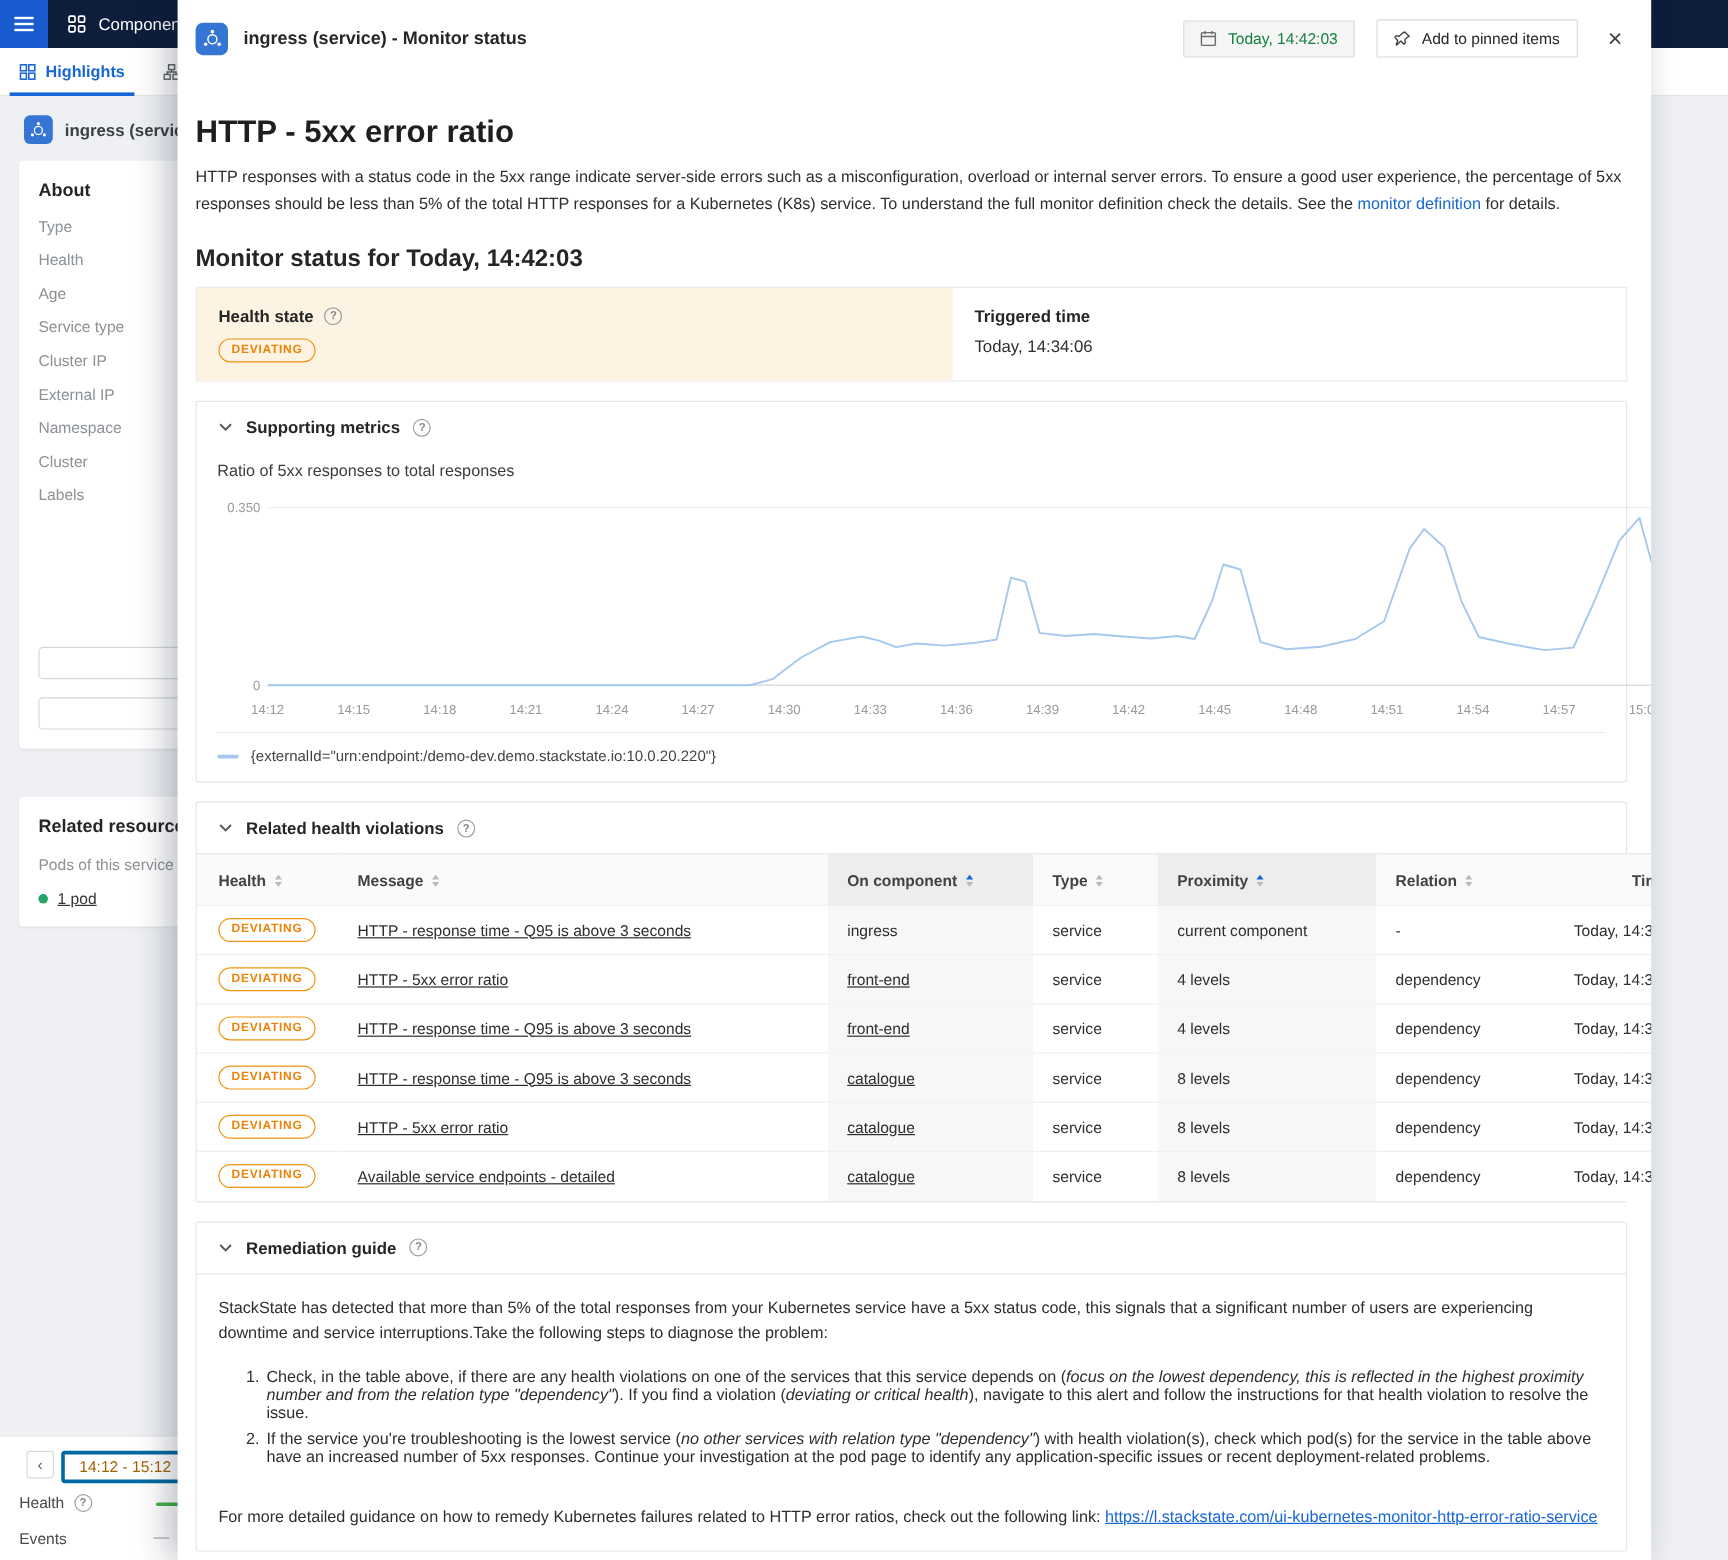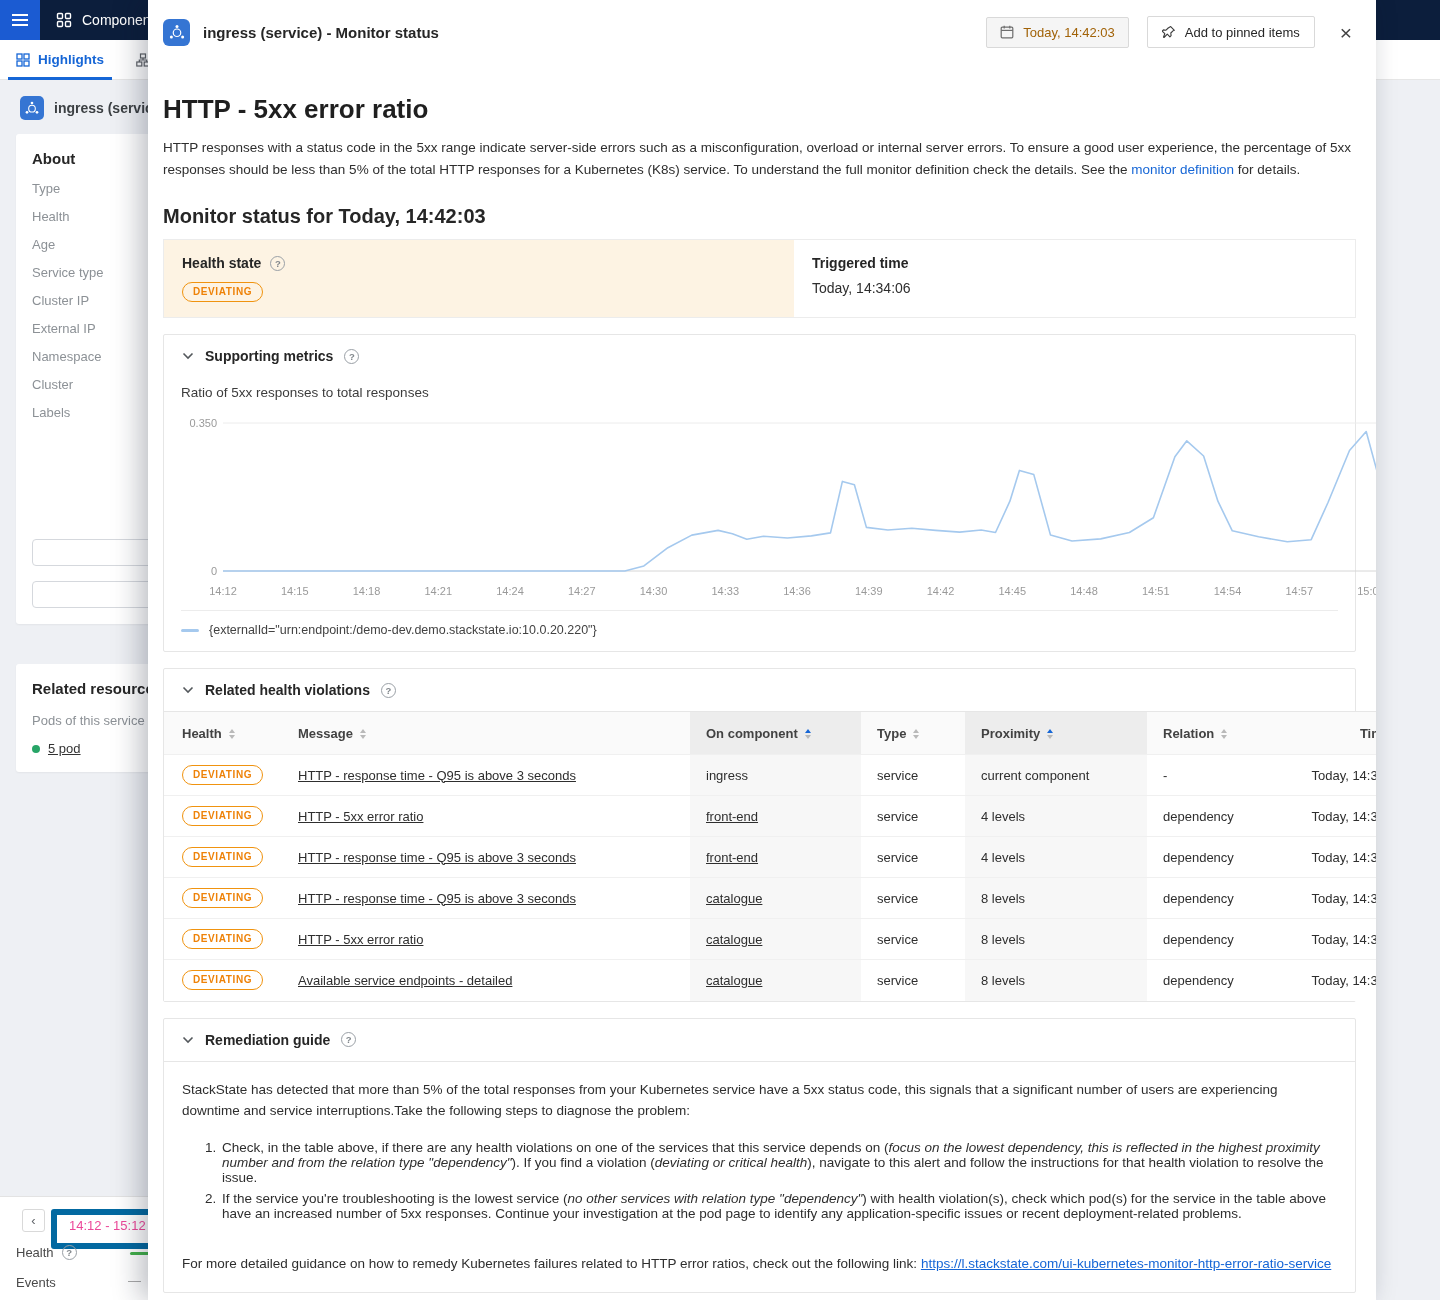--- a/index.html
+++ b/index.html
@@ -38,36 +38,36 @@
   .ghost-input.first{margin-top:112px}
   .ghost-input + .ghost-input{margin-top:15px}
   .related-card{margin-top:40px}
   .related-sub{margin-top:16px;font-size:13px;color:#8c9196}
   .pod-row{margin-top:13px;display:flex;align-items:center;gap:8px}
   .green-dot{width:8px;height:8px;border-radius:50%;background:#27a567;flex:none}
   .pod-link{font-size:13px;color:#333;text-decoration:underline}
   .timeline{position:absolute;left:0;bottom:0;width:330px;height:104px;background:#fff;border-top:1px solid #e3e3e3}
   .tl-btn{position:absolute;left:22px;top:12px;width:23px;height:23px;border:1px solid #d9d9d9;
     border-radius:3px;background:#fff;color:#5f6368;font-size:13px;line-height:1;padding:0}
-  .tl-range{position:absolute;left:51px;top:12px;height:40px;line-height:21px;padding:0 12px;
-    border:6px solid #0369a1;border-radius:3px;font-size:13px;color:#ec4899;background:#fff;cursor:pointer;white-space:nowrap}
+  .tl-range{position:absolute;left:51px;top:12px;height:27px;line-height:21px;padding:0 12px;
+    border:3px solid #0369a1;border-radius:3px;font-size:13px;color:#a16207;background:#fff;cursor:pointer;white-space:nowrap}
   .tl-label{position:absolute;left:16px;display:flex;align-items:center;gap:8px;font-size:13px;color:#4a4a4a}
   .tl-health{top:48px}
   .tl-events{top:78px}
   .green-line{position:absolute;left:130px;top:55px;width:96px;height:3px;border-radius:2px;background:var(--health-green,#43b14b)}
   .tl-dash{position:absolute;left:128px;top:76px;font-size:13px;color:#9e9e9e}
 
   
   .modal{position:absolute;left:148px;top:0;width:1228px;height:1300px;background:#fff;
     box-shadow:-8px 0 26px rgba(15,20,40,.28);display:flex;flex-direction:column}
   .modal-header{height:64px;flex:none;display:flex;align-items:center;padding:0 20px 0 15px;gap:13px}
   .modal-title{font-size:15px;font-weight:700;color:#262626;white-space:nowrap}
   .hdr-spacer{flex:1}
   .time-btn{display:inline-flex;align-items:center;gap:9px;height:31px;padding:0 13px;background:#f5f5f5;
-    border:1px solid #d9d9d9;border-radius:2px;font-size:13px;color:#a16207;white-space:nowrap}
+    border:1px solid #d9d9d9;border-radius:2px;font-size:13px;color:#15803d;white-space:nowrap}
   .pin-btn{display:inline-flex;align-items:center;gap:9px;height:32px;padding:0 14px;background:#fff;
     border:1px solid #d9d9d9;border-radius:2px;font-size:13px;color:#262626;margin-left:5px;white-space:nowrap}
   .close-btn{border:none;background:none;font-size:21px;color:#424242;margin-left:8px;line-height:1;padding:2px 4px}
   .modal-body{flex:1;overflow:hidden;padding:0 20px 0 15px}
   .monitor-title{margin:30px 0 0;font-size:26px;font-weight:700;color:#1f1f1f}
   .desc{margin:12px 0 0;font-size:13.5px;line-height:22px;color:#2e2e2e}
   .link{color:var(--accent,#1666d6);text-decoration:none}
   .link.underline{text-decoration:underline}
   .status-heading{margin:24px 0 0;font-size:20px;font-weight:700;color:#262626}
   .status-panel{margin-top:11px;display:flex;border:1px solid #ececec}
@@ -184,21 +184,21 @@
       </div>
     <div class="ghost-input first"></div>
     <div class="ghost-input"></div>
   </div>
 
   <div class="card related-card">
     <div class="related-title">Related resources</div>
     <div class="related-sub">Pods of this service</div>
     <div class="pod-row">
       <span class="green-dot"></span>
-      <a class="pod-link">5 pod</a>
+      <a class="pod-link">1 pod</a>
     </div>
   </div>
 
   <div class="timeline">
     <button class="tl-btn">‹</button>
     <div class="tl-range">14:12 - 15:12</div>
     <div class="tl-label tl-health">
       <span>Health</span>
       <span class="qmark">?</span>
     </div>

